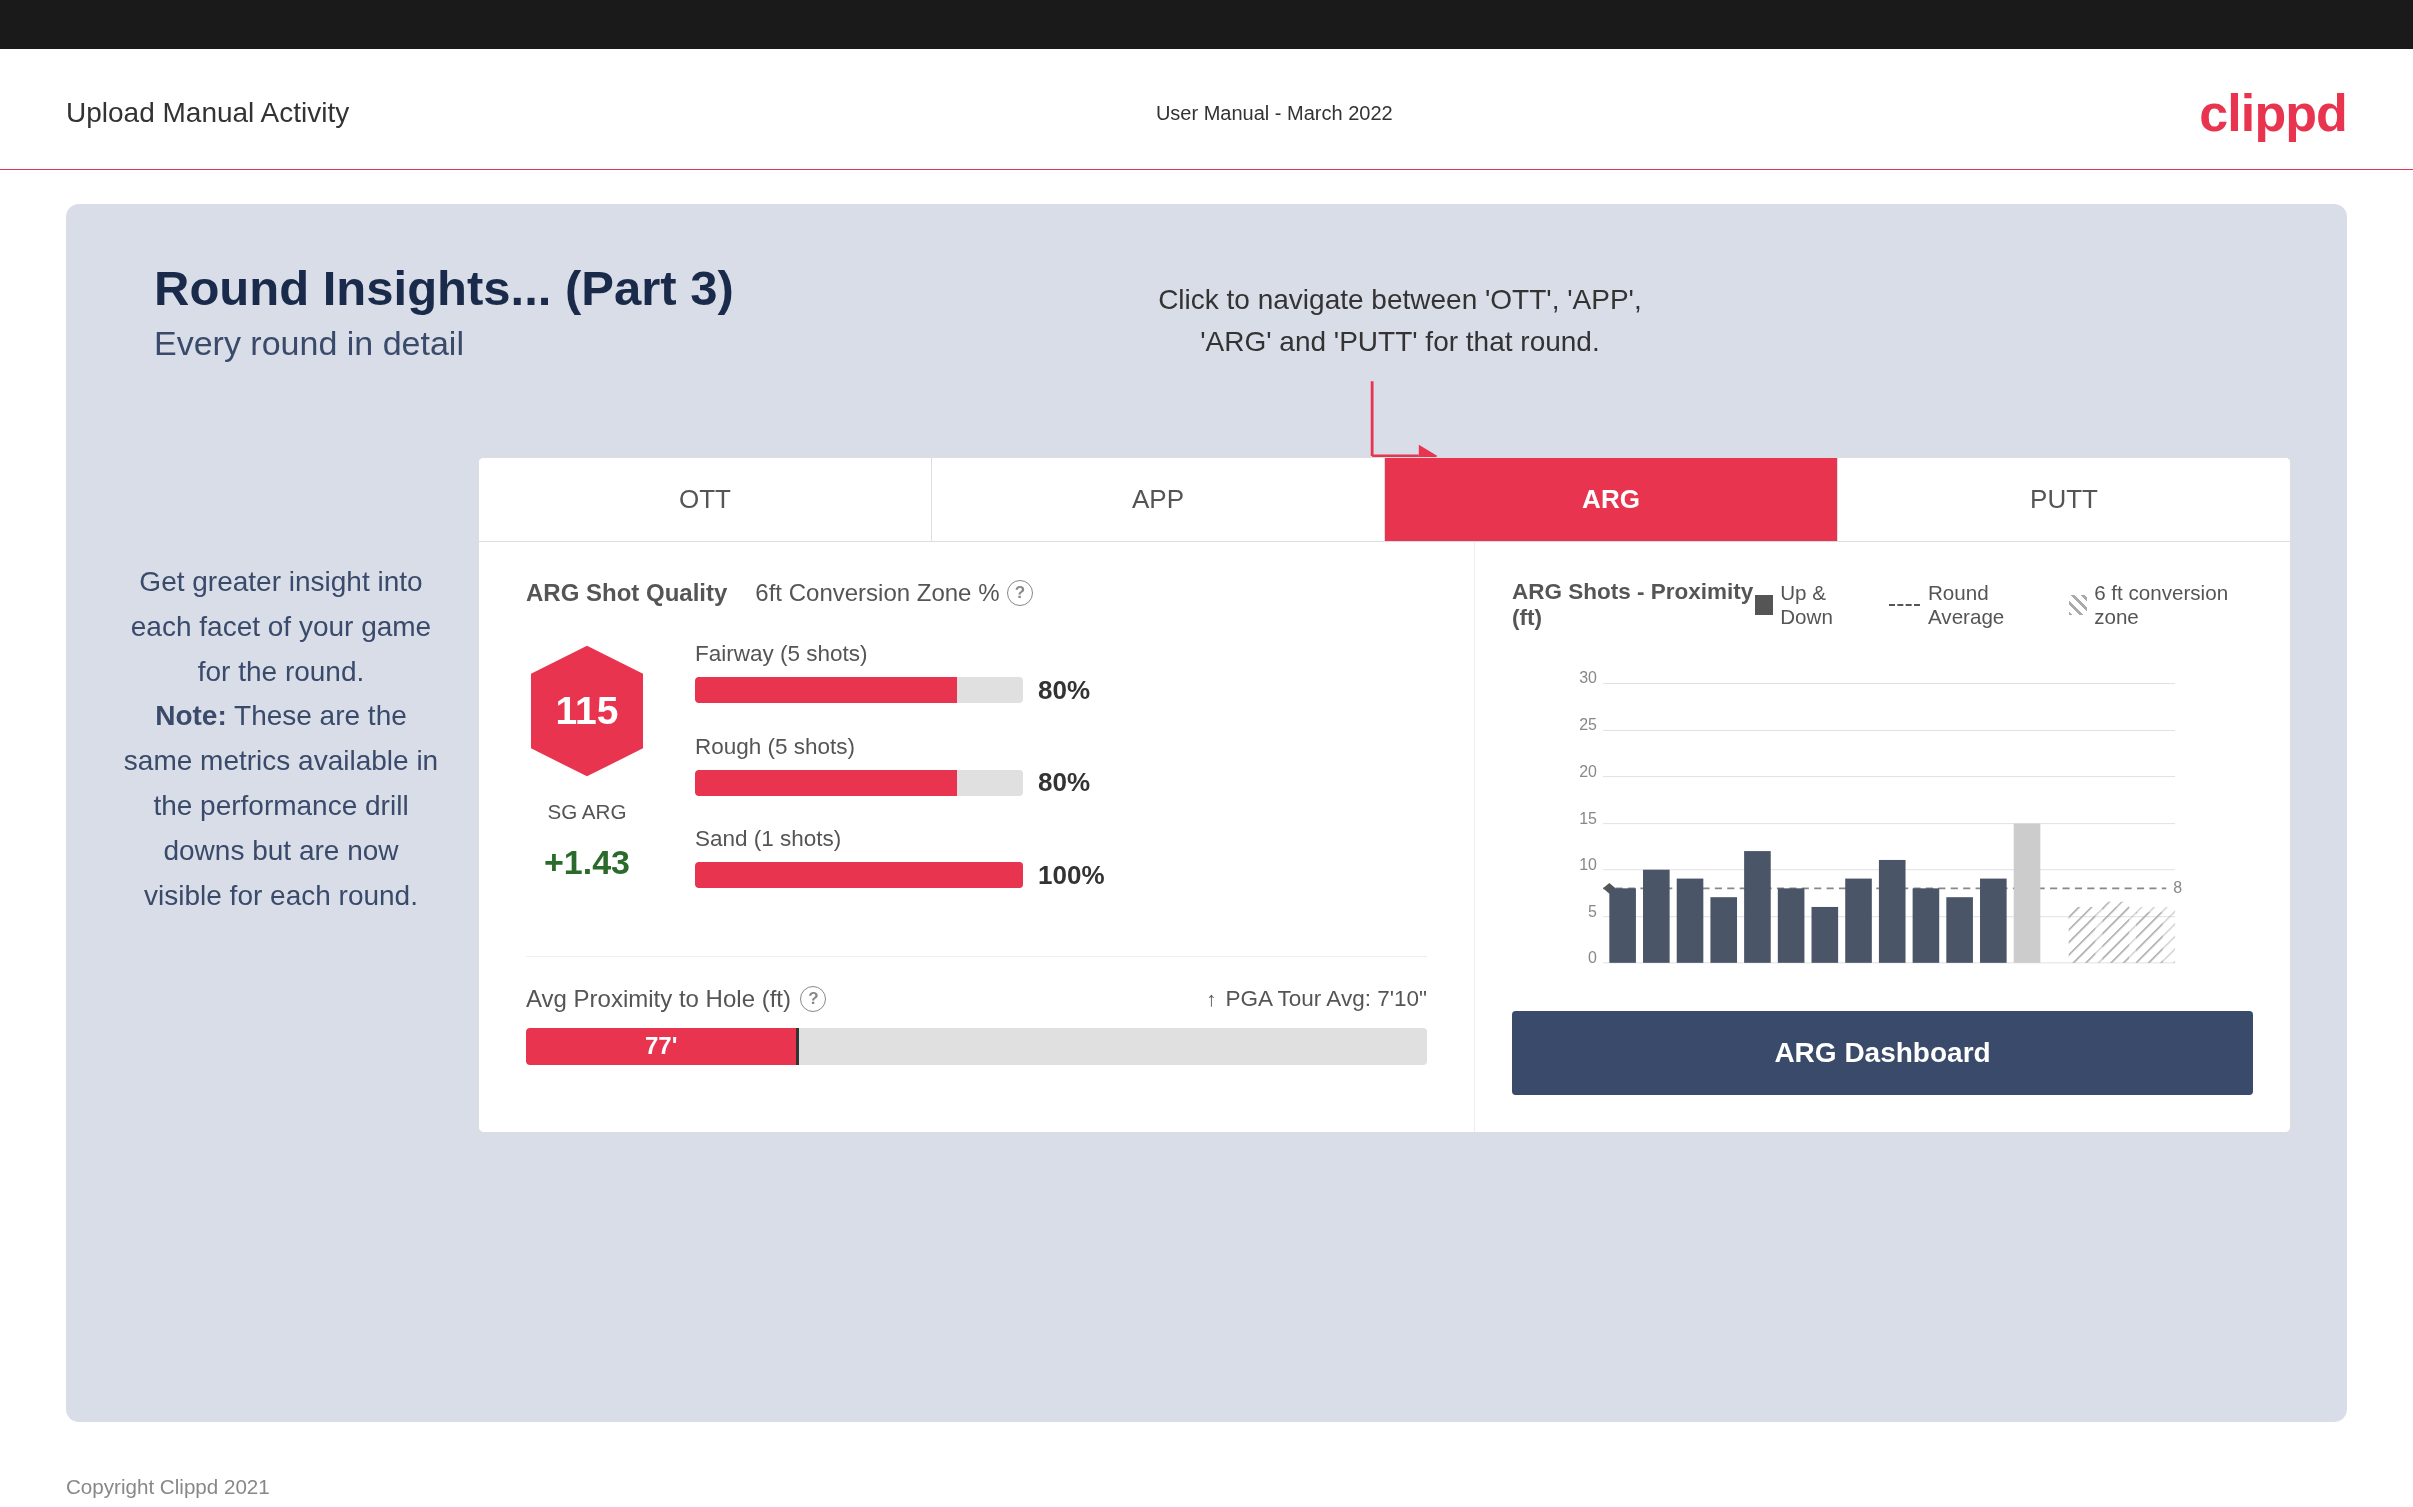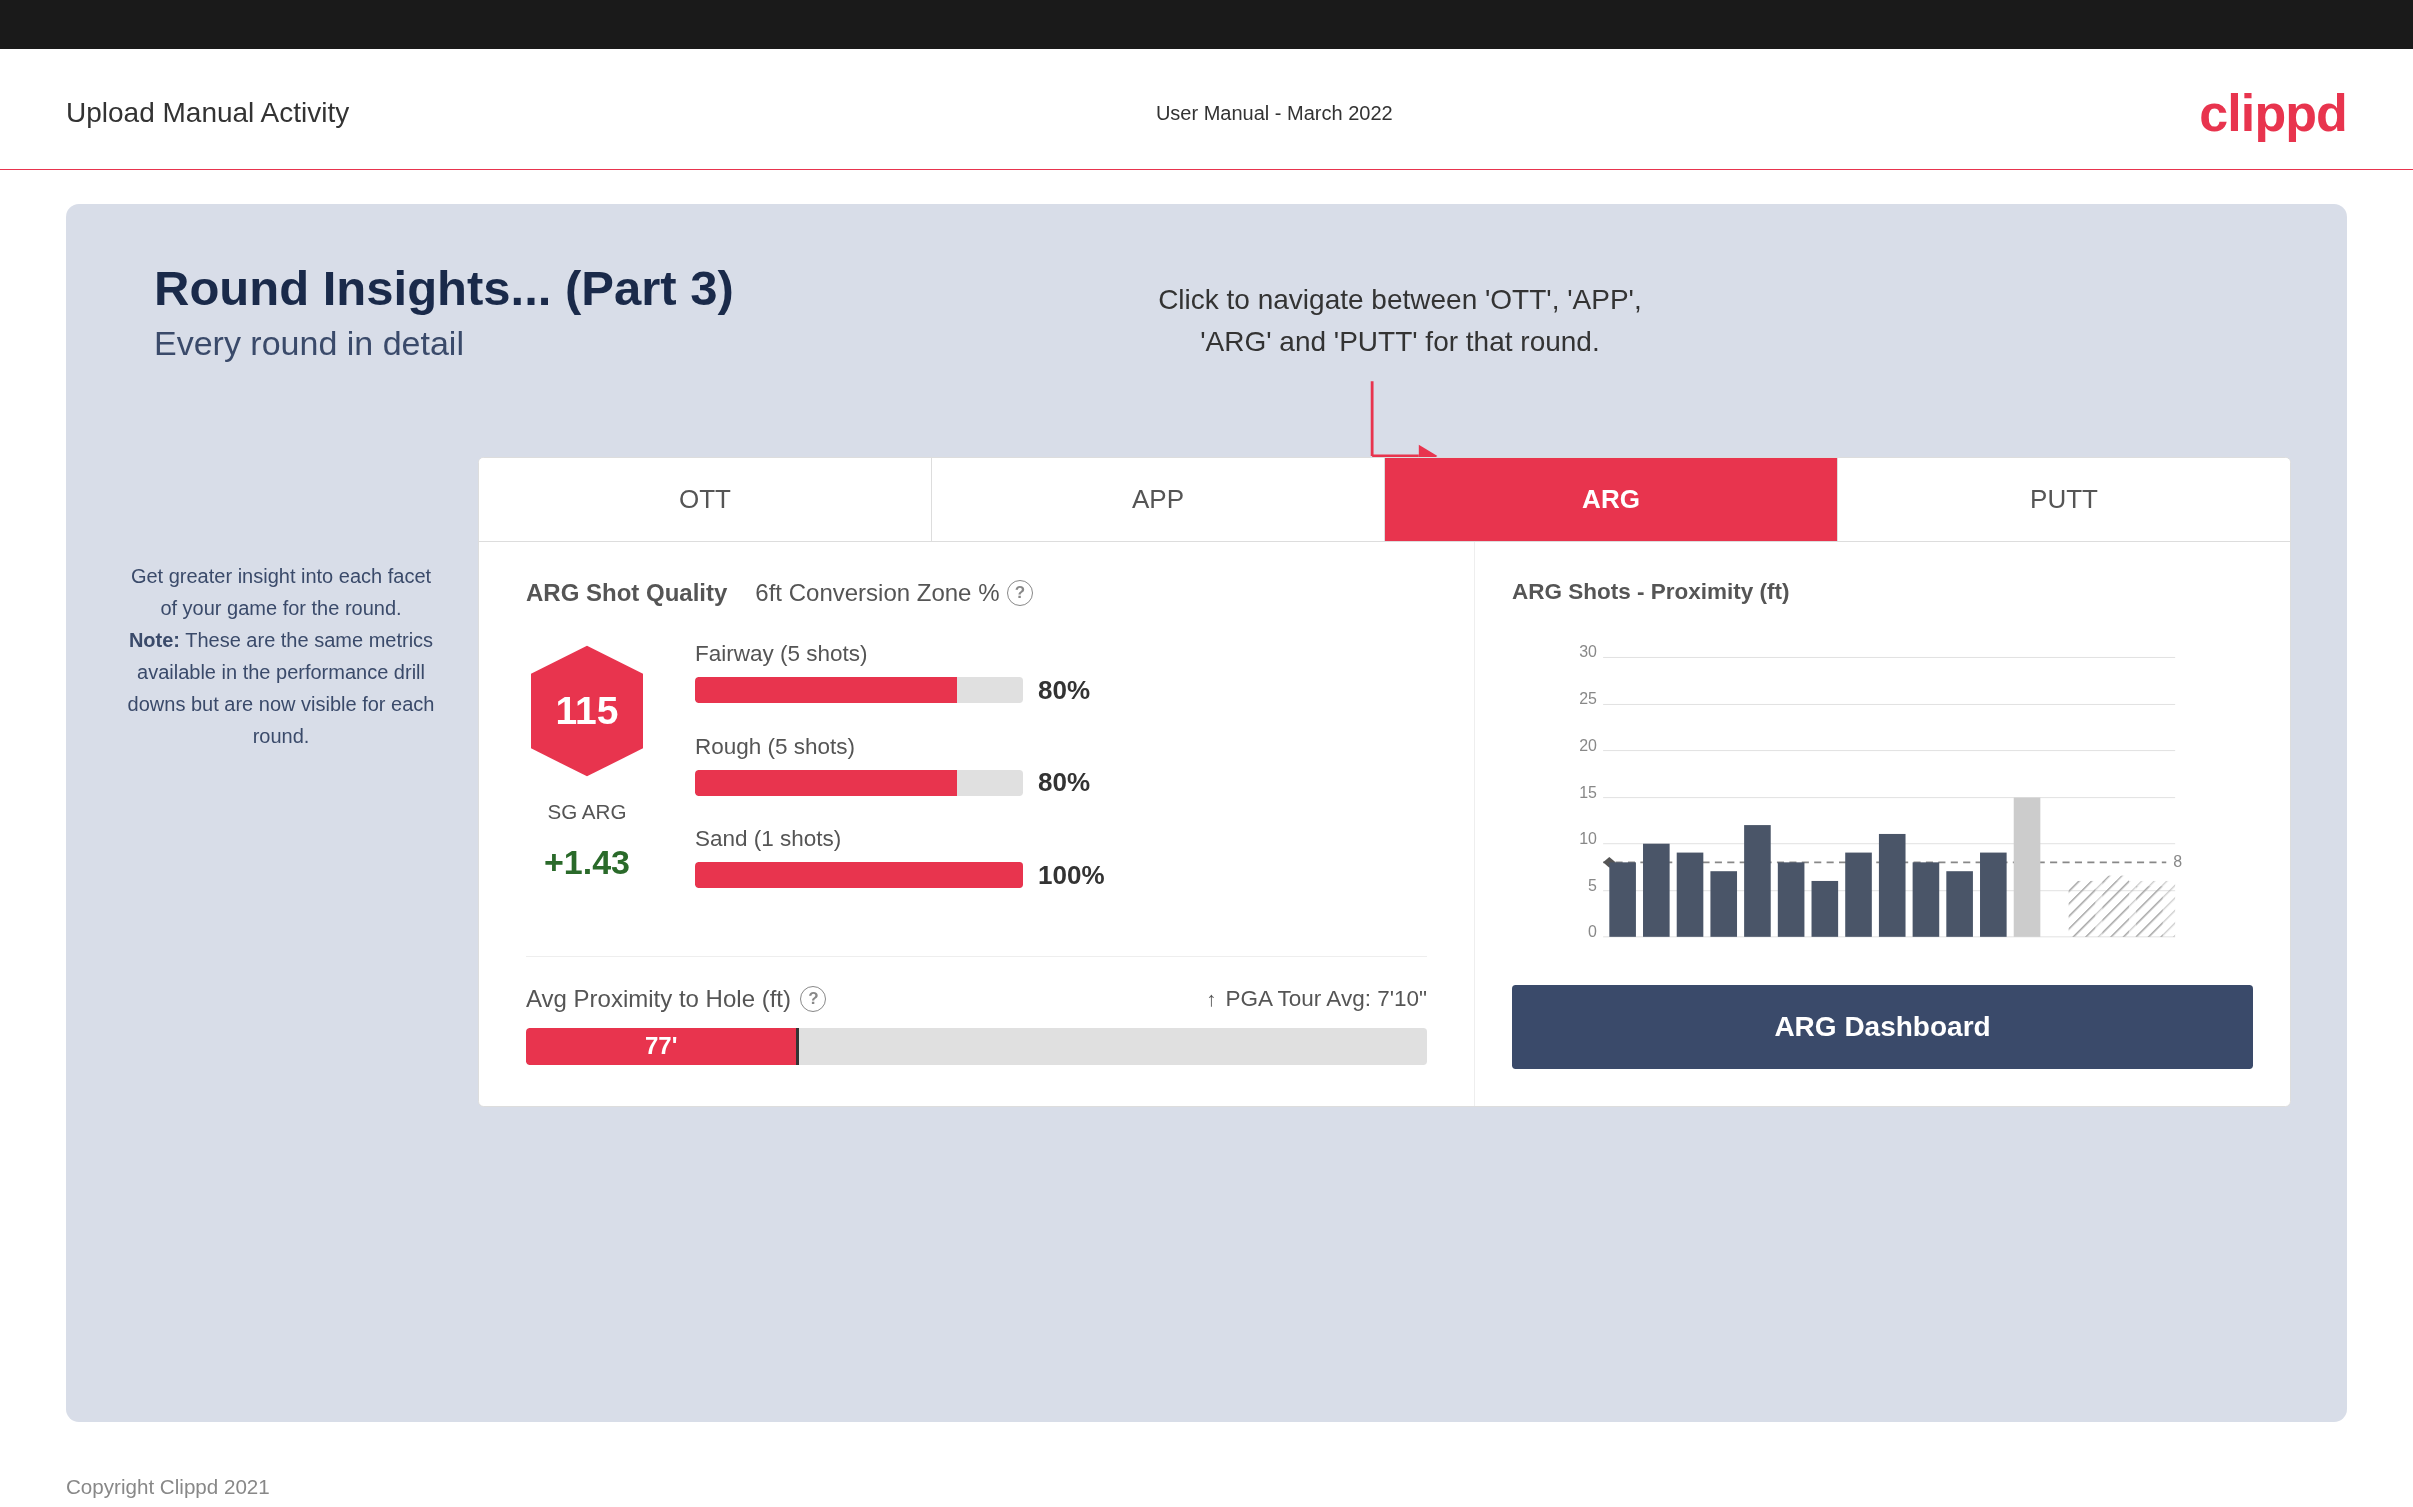--- a/index.html
+++ b/index.html
@@ -80,21 +80,21 @@
       display: block;
       margin: 9.4px auto 0 auto;
     }
 
     
     .left-description {
       position: absolute;
       top: 356px;
       left: 56px;
       width: 318px;
-      font-size: 20px;
+      font-size: 28px;
       color: #3a4a6a;
       line-height: 1.6;
       text-align: center;
     }
     .left-description strong {
       font-weight: 700;
     }
 
     
     .card-container {
@@ -524,20 +524,34 @@
             <div class="proximity-cursor" style="left:30%"></div>
           </div>
         </div>
 
       </div>
 
       <div class="right-panel">
 
         <div class="chart-header">
           <span class="chart-title">ARG Shots - Proximity (ft)</span>
+          <div class="chart-legend">
+            <div class="legend-item">
+              <div class="legend-square" style="background:#555"></div>
+              <span>Up &amp; Down</span>
+            </div>
+            <div class="legend-item">
+              <div class="legend-dashed-line"></div>
+              <span>Round Average</span>
+            </div>
+            <div class="legend-item">
+              <div class="legend-hatched"></div>
+              <span>6 ft conversion zone</span>
+            </div>
+          </div>
         </div>
 
         <div class="chart-area">
           <svg class="chart-svg" viewBox="0 0 700 380" style="font-size:28px">
 
             <text x="28" y="355" font-size="18" fill="#888" text-anchor="end">0</text>
             <text x="28" y="303" font-size="18" fill="#888" text-anchor="end">5</text>
             <text x="28" y="250" font-size="18" fill="#888" text-anchor="end">10</text>
             <text x="28" y="198" font-size="18" fill="#888" text-anchor="end">15</text>
             <text x="28" y="145" font-size="18" fill="#888" text-anchor="end">20</text>

